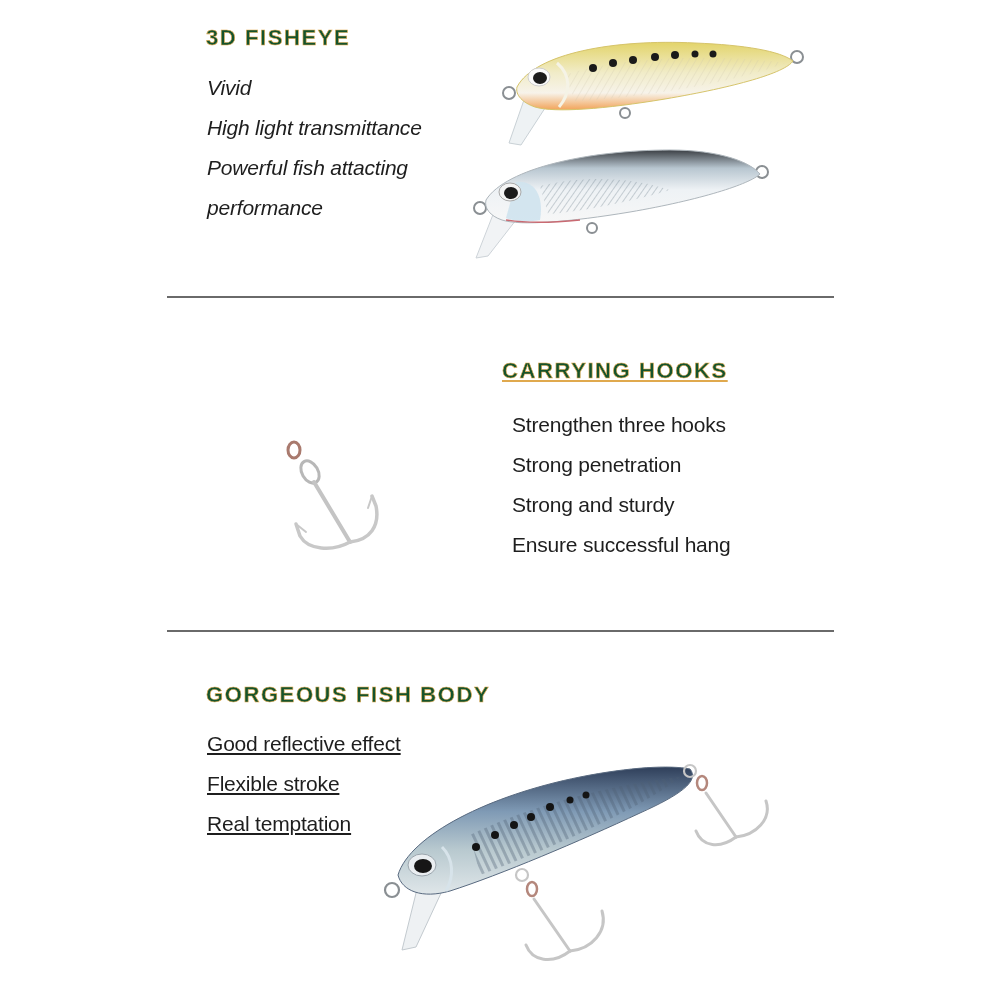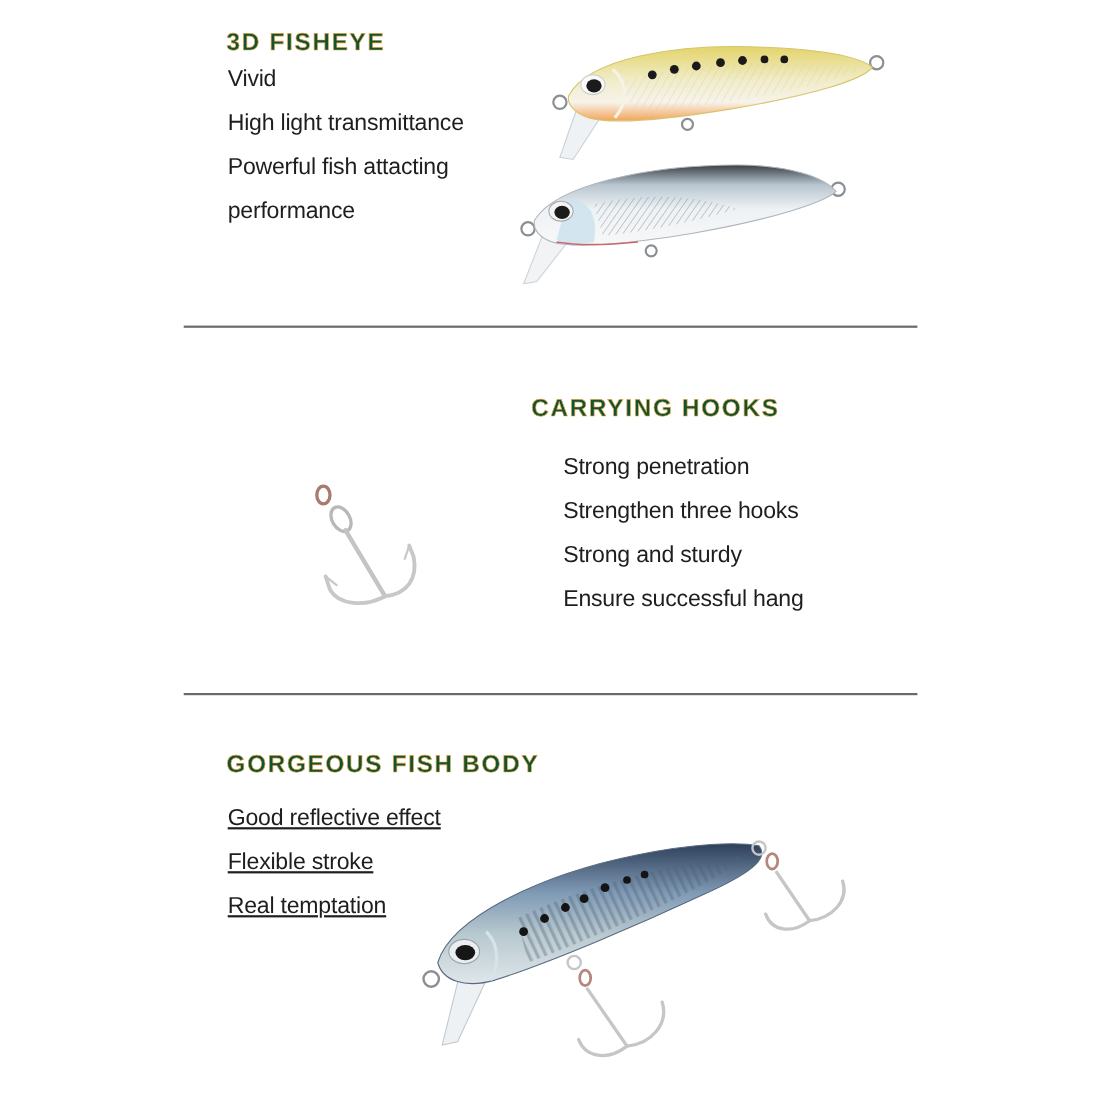--- a/index.html
+++ b/index.html
@@ -31,21 +31,21 @@
       height: 2px;
       background: #6a6a6a;
     }
     .art { position: absolute; }
   </style>
 </head>
 <body>
 
 <div>
   <div class="heading" style="left:206px; top:25px;">3D FISHEYE</div>
-  <ul class="features" style="left:207px; top:52px;">
+  <ul class="features" style="left:207px; top:68px;font-style:italic;">
     <li>Vivid</li>
     <li>High light transmittance</li>
     <li>Powerful fish attacting</li>
     <li>performance</li>
   </ul>
 
   <svg class="art" style="left:495px; top:35px;" width="320" height="120" viewBox="0 0 320 120">
     <defs>
       <linearGradient id="yBody" x1="0" y1="0" x2="0" y2="1">
         <stop offset="0" stop-color="#e3d46a"></stop>
@@ -104,24 +104,24 @@
     <path d="M46 42 C66 40 74 58 70 80 C60 82 44 82 36 78 Z" fill="#cfe3ee" opacity="0.9"></path>
     <path d="M36 80 C60 84 90 82 110 80" fill="none" stroke="#c96a72" stroke-width="1.5"></path>
     <ellipse cx="40" cy="52" rx="11" ry="9" fill="#f4f4f4" stroke="#a9a9a9"></ellipse>
     <ellipse cx="41" cy="53" rx="7" ry="6" fill="#1b1b1b"></ellipse>
   </svg>
 </div>
 
 <div class="divider" style="top:296px;"></div>
 
 <div>
-  <div class="heading" style="left:483px; top:358px;">CARRYING HOOKS</div>
+  <div class="heading" style="left:502px; top:358px;text-decoration:underline;">CARRYING HOOKS</div>
   <ul class="features" style="left:512px; top:405px;">
+    <li>Strengthen three hooks</li>
     <li>Strong penetration</li>
-    <li>Strengthen three hooks</li>
     <li>Strong and sturdy</li>
     <li>Ensure successful hang</li>
   </ul>
 
   <svg class="art" style="left:280px; top:440px;" width="110" height="115" viewBox="0 0 110 115">
     <g fill="none" stroke-linecap="round">
 
       <ellipse cx="14" cy="10" rx="6" ry="8" stroke="#a97a6e" stroke-width="3"></ellipse>
 
       <ellipse cx="30" cy="32" rx="8" ry="12" stroke="#b8b8b8" stroke-width="3" transform="rotate(-30 30 32)"></ellipse>

